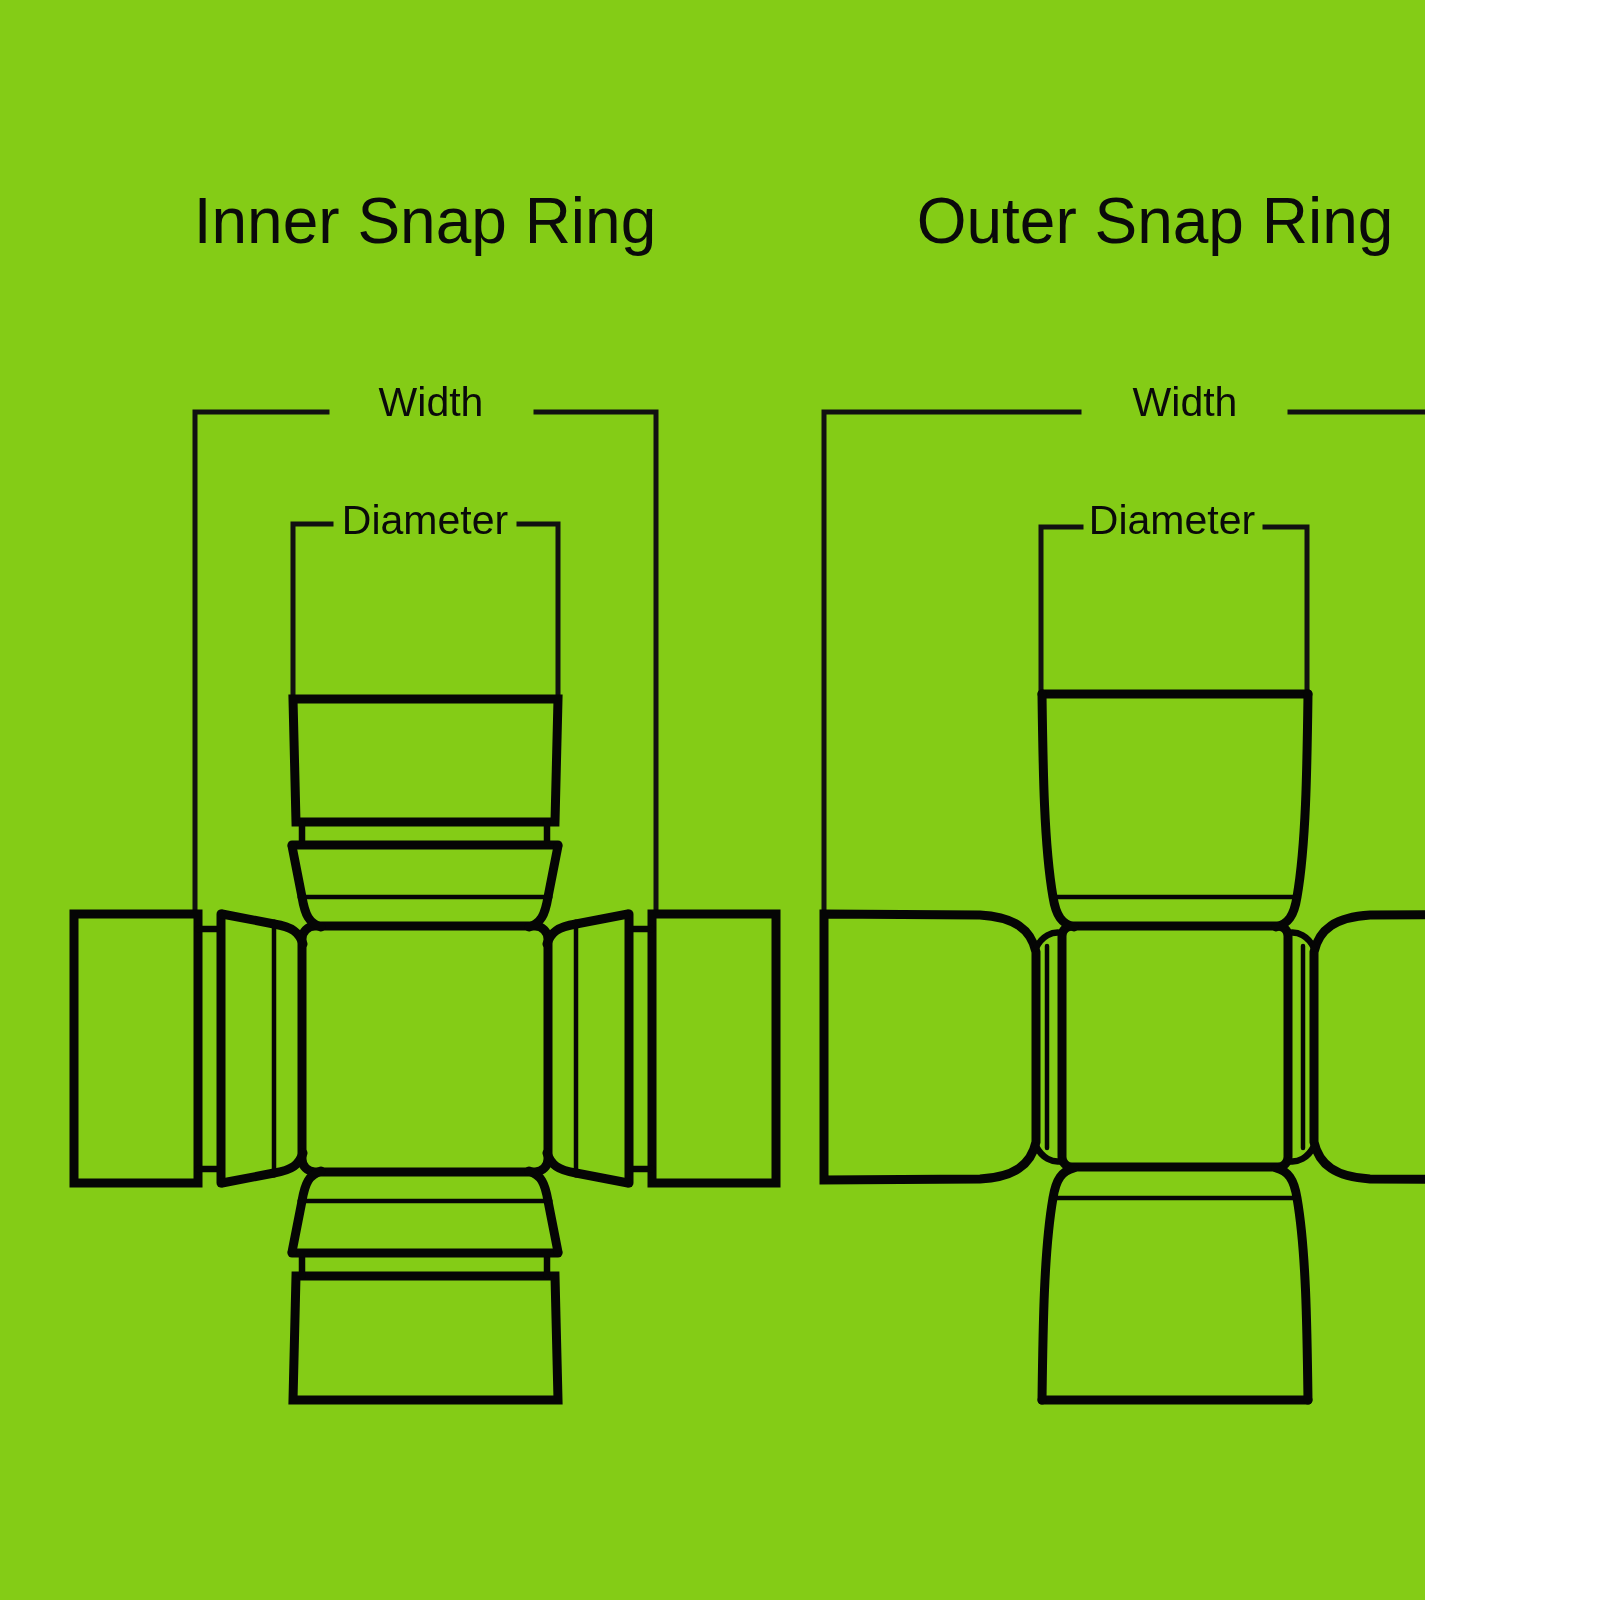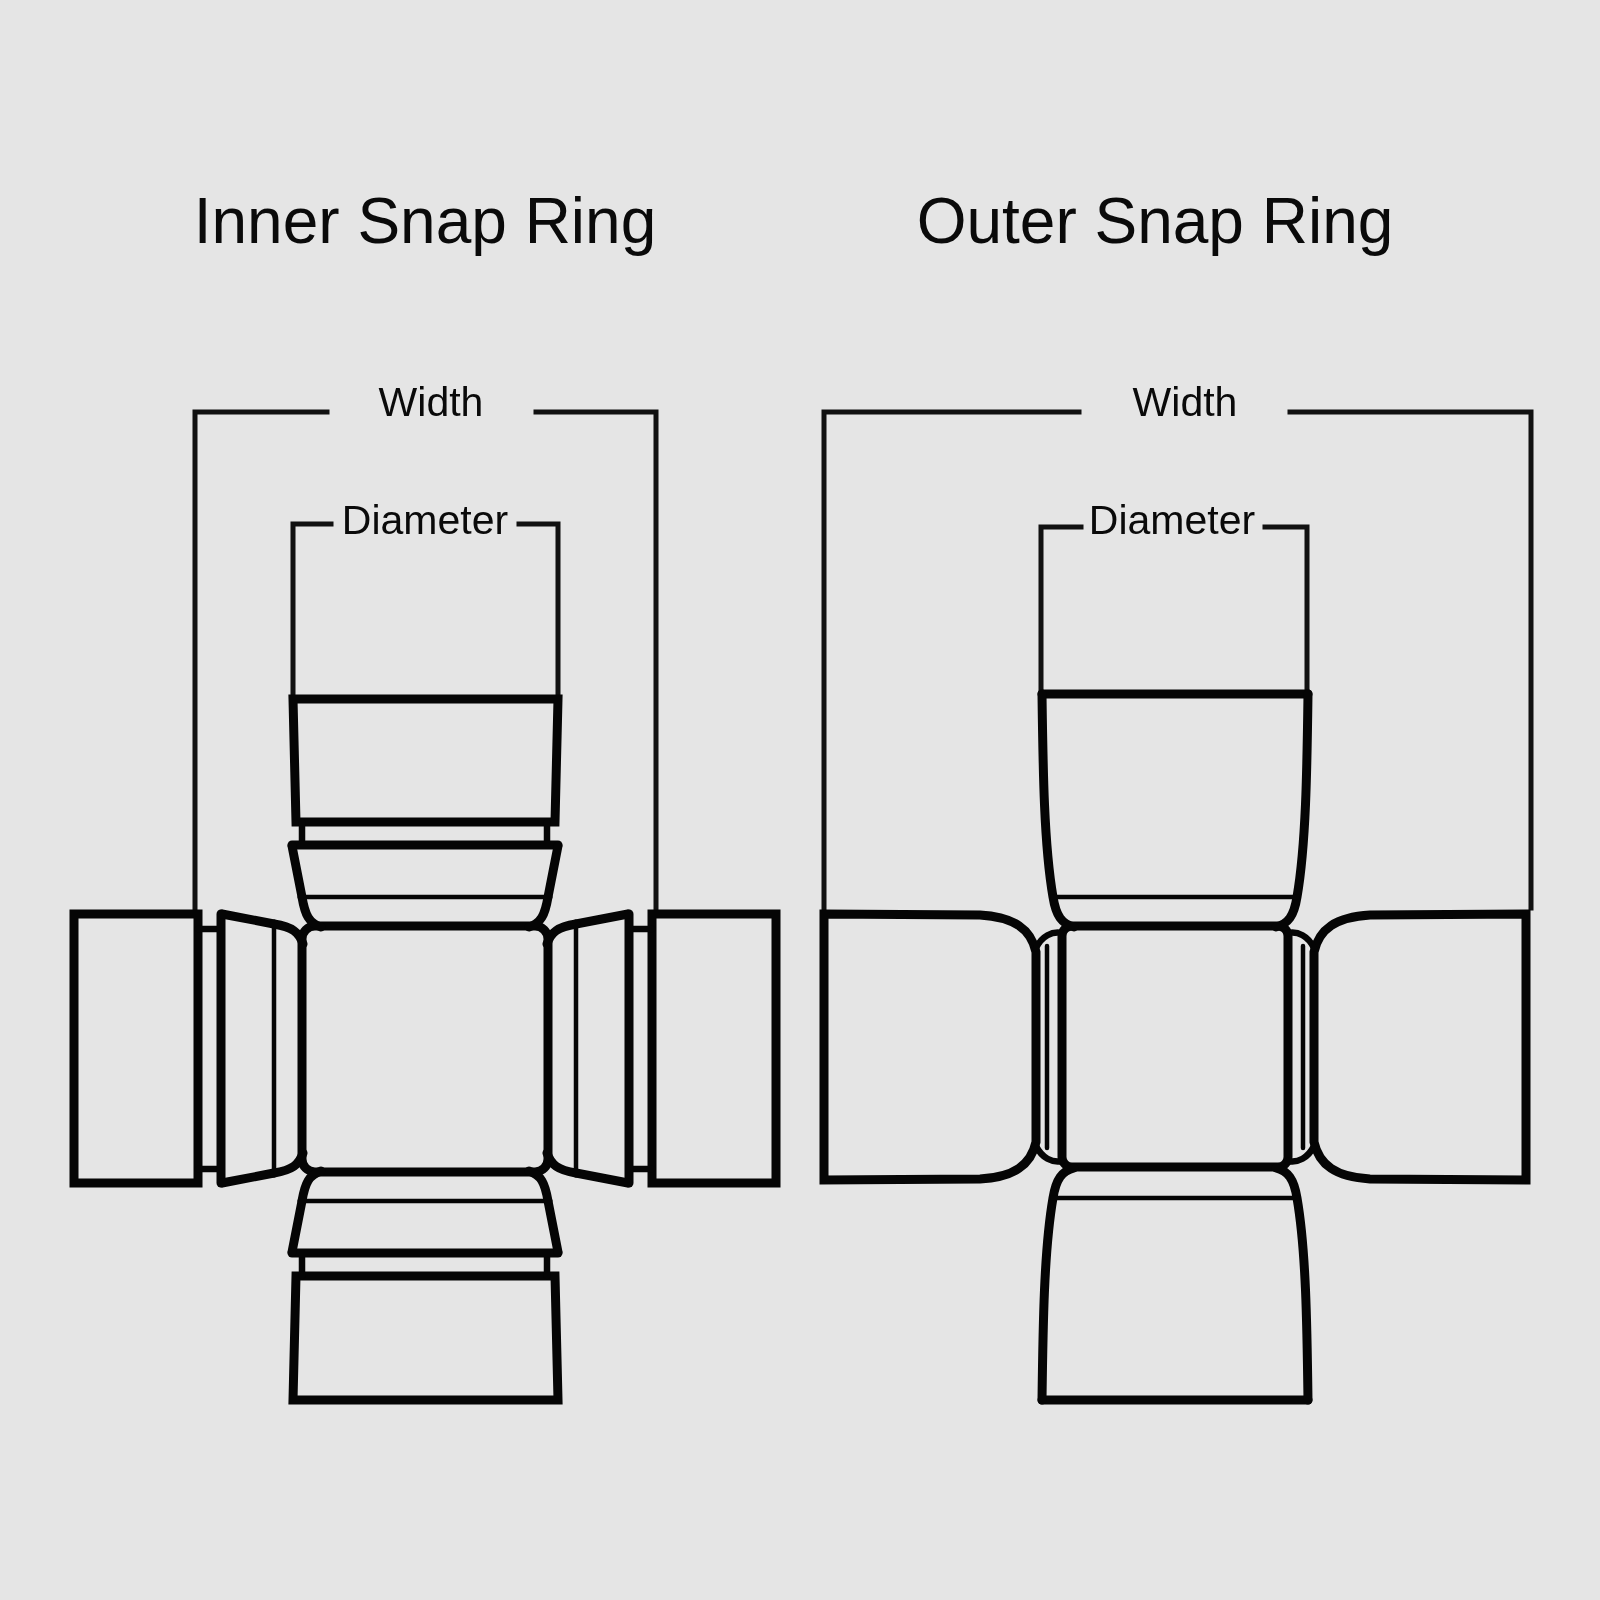--- a/index.html
+++ b/index.html
@@ -1,17 +1,17 @@
 <!DOCTYPE html>
 <html><head>
 <meta charset="utf-8">
 <style>
   html,body{margin:0;padding:0;background:#ffffff;}
   .page{
-    width:1600px;height:1600px;background:#e5e5e5;
+    width:1425px;height:1600px;background:#84cc16;
     font-family:"Liberation Sans", sans-serif;
     position:relative;overflow:hidden;
   }
   svg{display:block;}
   .title-text{
     font-family:"Liberation Sans", sans-serif;
     font-size:64px;font-weight:400;fill:#0a0a0a;
   }
   .dim-text{
     font-family:"Liberation Sans", sans-serif;

